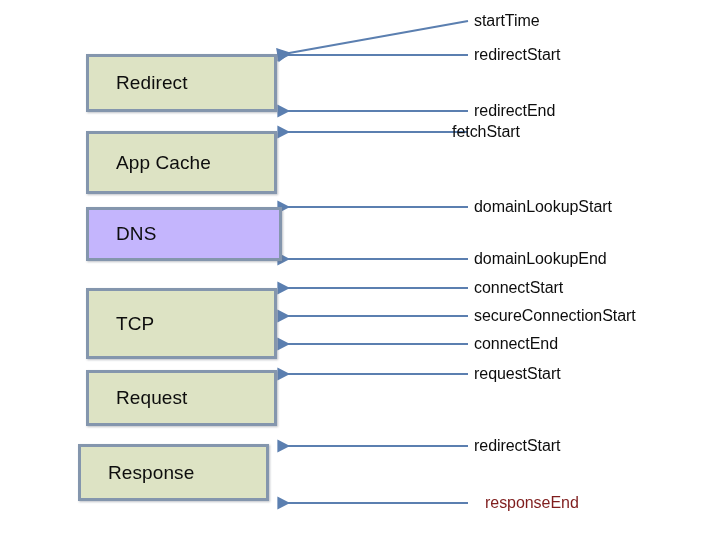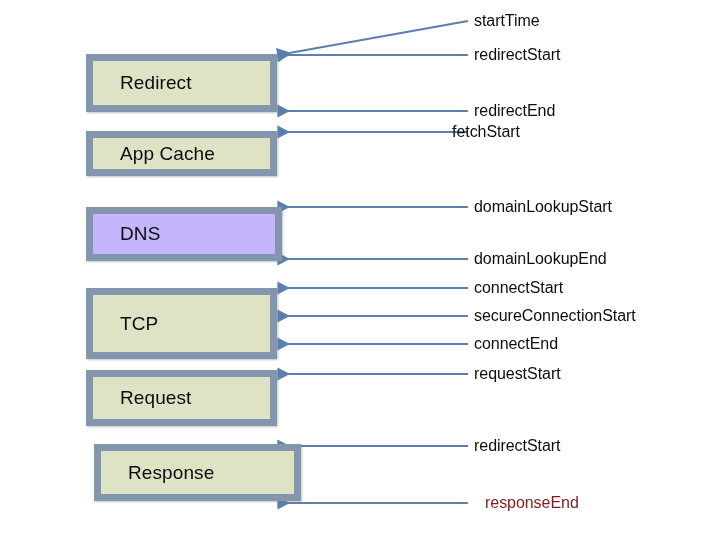--- a/index.html
+++ b/index.html
@@ -21,21 +21,21 @@
     left: 0;
     top: 0;
     width: 720px;
     height: 540px;
     display: block;
   }
   .phase-box {
     position: absolute;
     box-sizing: border-box;
     background: #dde3c4;
-    border: 7px solid #ec4899;
+    border: 3px solid #ec4899;
     box-shadow: 1px 1px 2px rgba(110, 120, 130, 0.45);
     display: flex;
     align-items: center;
   }
   .phase-label {
     padding-left: 27px;
     font-size: 19px;
     color: #1a1a1a;
     font-family: "Liberation Sans", "DejaVu Sans", sans-serif;
     letter-spacing: 0.1px;
@@ -75,33 +75,33 @@
         <line x1="468" y1="374" x2="278" y2="374" stroke="#5b7fb0" stroke-width="2" marker-end="url(#arrowhead-left)"></line>
         <line x1="468" y1="446" x2="278" y2="446" stroke="#5b7fb0" stroke-width="2" marker-end="url(#arrowhead-left)"></line>
         <line x1="468" y1="503" x2="278" y2="503" stroke="#5b7fb0" stroke-width="2" marker-end="url(#arrowhead-left)"></line>
       </g>
   </svg>
 
   <div id="boxes-layer">
       <div class="phase-box" style="left: 86px; top: 54px; width: 191px; height: 58px; background: rgb(221, 227, 196); border-color: rgb(132, 150, 173);">
         <span class="phase-label" style="color: rgb(13, 13, 13);">Redirect</span>
       </div>
-      <div class="phase-box" style="left: 86px; top: 131px; width: 191px; height: 45px; background: rgb(221, 227, 196); border-color: rgb(132, 150, 173);">
+      <div class="phase-box" style="left: 86px; top: 131px; width: 191px; height: 63px; background: rgb(221, 227, 196); border-color: rgb(132, 150, 173);">
         <span class="phase-label" style="color: rgb(13, 13, 13);">App Cache</span>
       </div>
       <div class="phase-box" style="left: 86px; top: 207px; width: 196px; height: 54px; background: #c4b5fd; border-color: rgb(132, 150, 173);">
         <span class="phase-label" style="color: rgb(13, 13, 13);">DNS</span>
       </div>
       <div class="phase-box" style="left: 86px; top: 288px; width: 191px; height: 71px; background: rgb(221, 227, 196); border-color: rgb(132, 150, 173);">
         <span class="phase-label" style="color: rgb(13, 13, 13);">TCP</span>
       </div>
       <div class="phase-box" style="left: 86px; top: 370px; width: 191px; height: 56px; background: rgb(221, 227, 196); border-color: rgb(132, 150, 173);">
         <span class="phase-label" style="color: rgb(13, 13, 13);">Request</span>
       </div>
-      <div class="phase-box" style="left: 94px; top: 444px; width: 207px; height: 57px; background: rgb(221, 227, 196); border-color: rgb(132, 150, 173);">
+      <div class="phase-box" style="left: 78px; top: 444px; width: 191px; height: 57px; background: rgb(221, 227, 196); border-color: rgb(132, 150, 173);">
         <span class="phase-label" style="color: rgb(13, 13, 13);">Response</span>
       </div>
     </div>
   <div id="labels-layer">
       <div class="marker-label" style="left: 474px; top: 21px; color: rgb(13, 13, 13);">startTime</div>
       <div class="marker-label" style="left: 474px; top: 55px; color: rgb(13, 13, 13);">redirectStart</div>
       <div class="marker-label" style="left: 474px; top: 111px; color: rgb(13, 13, 13);">redirectEnd</div>
       <div class="marker-label" style="left: 452px; top: 132px; color: rgb(13, 13, 13);">fetchStart</div>
       <div class="marker-label" style="left: 474px; top: 207px; color: rgb(13, 13, 13);">domainLookupStart</div>
       <div class="marker-label" style="left: 474px; top: 259px; color: rgb(13, 13, 13);">domainLookupEnd</div>

